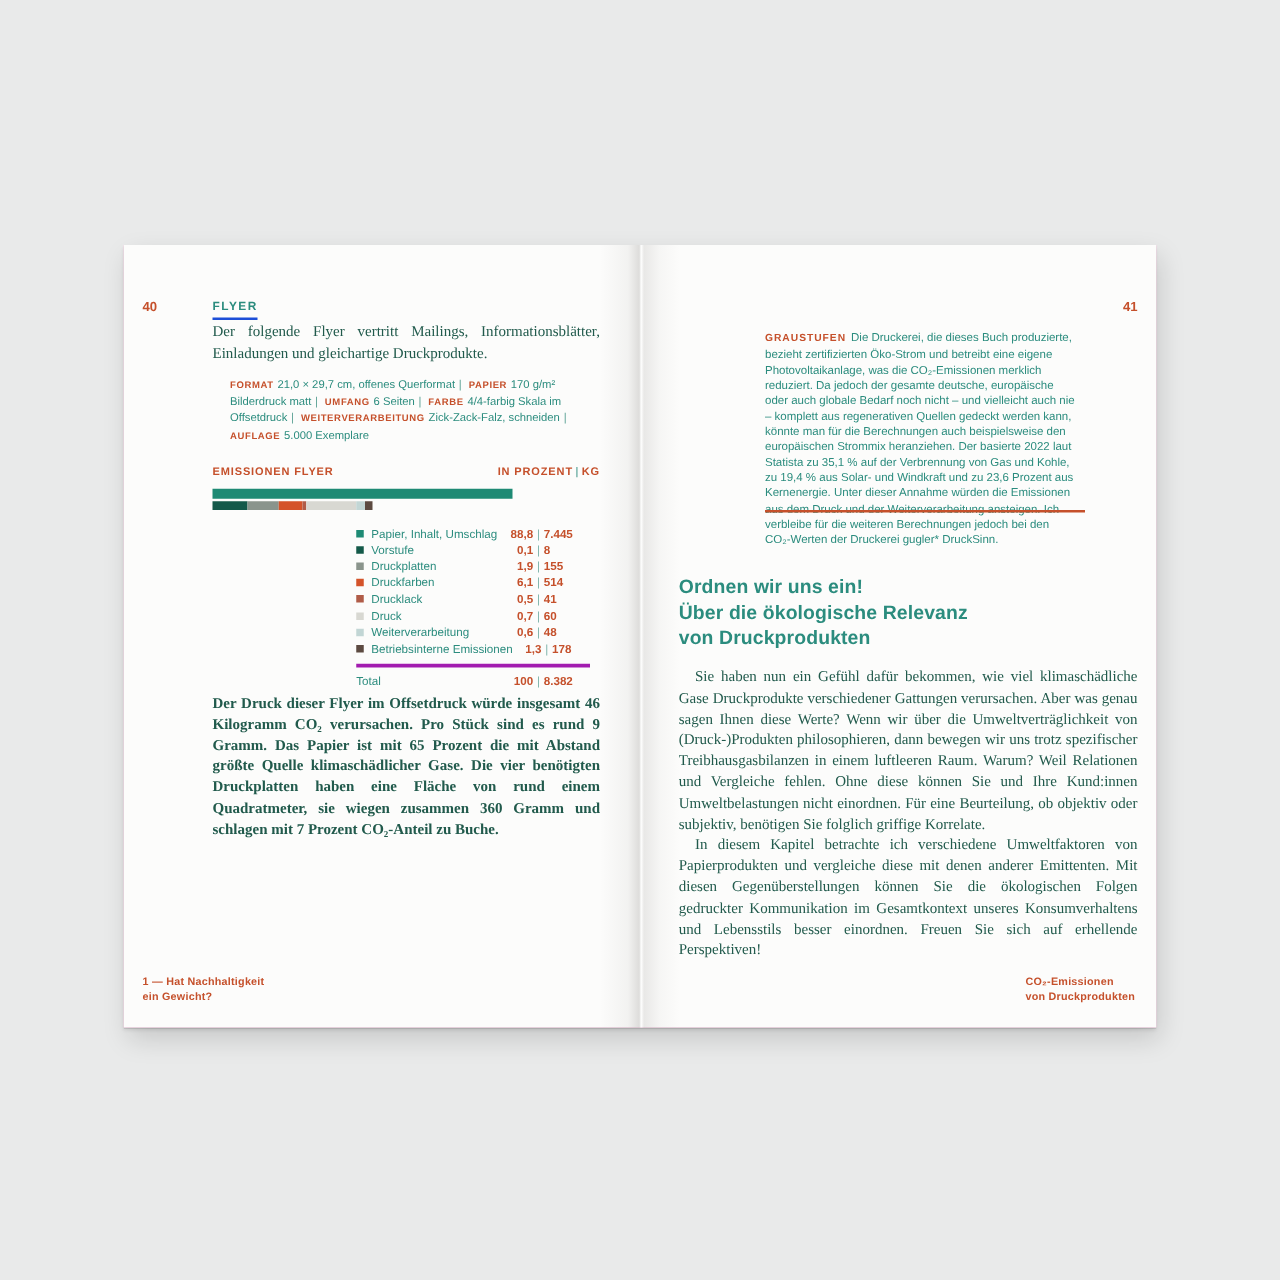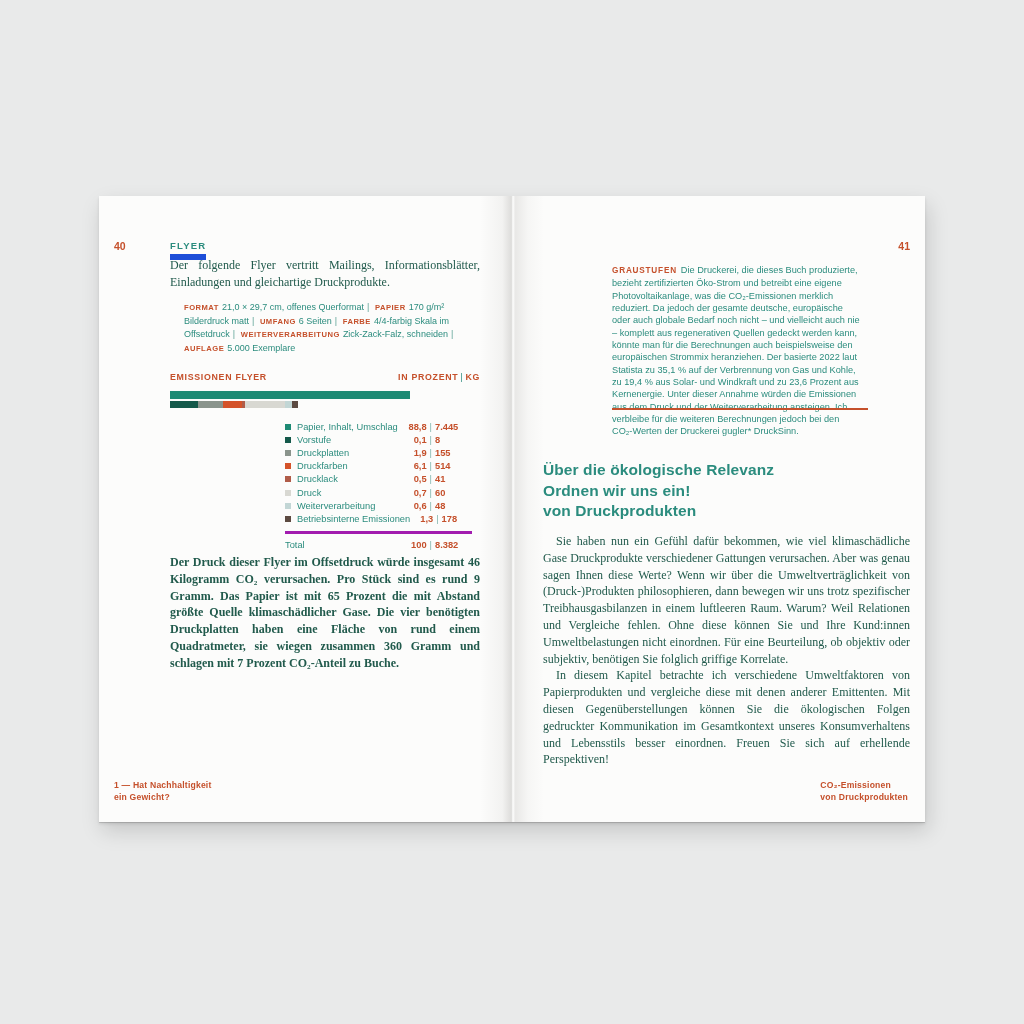--- a/index.html
+++ b/index.html
@@ -20,21 +20,21 @@
       rgba(60,55,50,0) 0%, rgba(60,55,50,.05) 35%, rgba(60,55,50,.16) 49%,
       rgba(255,255,255,.55) 51.5%, rgba(60,55,50,.10) 55%, rgba(60,55,50,.03) 75%, rgba(60,55,50,0) 100%);
   }
   .serif{
     font-family:"Liberation Serif","DejaVu Serif",serif;
     color:#215a4c;font-size:12px;line-height:16.8px;text-align:justify;
   }
   .pagenum{position:absolute;top:44px;font-size:10.5px;font-weight:700;color:#c5502b;}
   
   .kicker{position:absolute;left:71px;top:44px;font-size:9.5px;font-weight:700;
-    letter-spacing:1.2px;color:#2b8c7e;padding-bottom:3px;border-bottom:6px solid #1d4ed8;}
+    letter-spacing:1.2px;color:#2b8c7e;padding-bottom:3px;border-bottom:2px solid #1d4ed8;}
   .intro{position:absolute;left:71px;top:61px;width:310px;margin:0;}
   .specs{position:absolute;left:85px;top:105px;width:297px;margin:0;
     font-size:9px;line-height:13.6px;color:#2b8c7e;}
   .spec-label{color:#c5502b;font-weight:700;font-size:7.6px;letter-spacing:.5px;margin-right:3px;}
   .spec-sep{color:#5ea396;margin:0 3px;}
   .chart-header{position:absolute;left:71px;top:176px;width:310px;display:flex;
     justify-content:space-between;font-size:8.8px;font-weight:700;letter-spacing:.7px;color:#c5502b;}
   .unit-div{color:#2b8c7e;font-weight:400;padding:0 2px;}
   .bar-top{position:absolute;left:71px;top:195px;height:8px;}
   .bar-stack{position:absolute;left:71px;top:205px;height:7px;white-space:nowrap;font-size:0;}
@@ -169,22 +169,22 @@
 
   <div class="page">
     <div class="pagenum pagenum-right">41</div>
 
     <p class="note">
       <span class="note-label">GRAUSTUFEN</span><span>Die Druckerei, die dieses Buch produzierte, bezieht zertifizierten Öko-Strom und betreibt eine eigene Photovoltaikanlage, was die CO₂-Emissionen merklich reduziert. Da jedoch der gesamte deutsche, europäische oder auch globale Bedarf noch nicht – und vielleicht auch nie – komplett aus regenerativen Quellen gedeckt werden kann, könnte man für die Berechnungen auch beispielsweise den europäischen Strommix heranziehen. Der basierte 2022 laut Statista zu 35,1 % auf der Verbrennung von Gas und Kohle, zu 19,4 % aus Solar- und Windkraft und zu 23,6 Prozent aus Kernenergie. Unter dieser Annahme würden die Emissionen aus dem Druck und der Weiterverarbeitung ansteigen. Ich verbleibe für die weiteren Berechnungen jedoch bei den CO₂-Werten der Druckerei gugler* DruckSinn.</span>
     </p>
     <div class="note-rule"></div>
 
     <div class="heading">
+      <div>Ordnen wir uns ein!</div>
       <div>Über die ökologische Relevanz</div>
-      <div>Ordnen wir uns ein!</div>
       <div>von Druckprodukten</div>
     </div>
 
     <div class="serif body-right">
       <p>Sie haben nun ein Gefühl dafür bekommen, wie viel klimaschädliche Gase Druckprodukte verschiedener Gattungen verursachen. Aber was genau sagen Ihnen diese Werte? Wenn wir über die Umweltverträglichkeit von (Druck-)Produkten philosophieren, dann bewegen wir uns trotz spezifischer Treibhausgasbilanzen in einem luftleeren Raum. Warum? Weil Relationen und Vergleiche fehlen. Ohne diese können Sie und Ihre Kund:innen Umweltbelastungen nicht einordnen. Für eine Beurteilung, ob objektiv oder subjektiv, benötigen Sie folglich griffige Korrelate.</p>
       <p>In diesem Kapitel betrachte ich verschiedene Umweltfaktoren von Papierprodukten und vergleiche diese mit denen anderer Emittenten. Mit diesen Gegenüberstellungen können Sie die ökologischen Folgen gedruckter Kommunikation im Gesamtkontext unseres Konsumverhaltens und Lebensstils besser einordnen. Freuen Sie sich auf erhellende Perspektiven!</p>
     </div>
 
     <div class="footer footer-right">
       <div>CO₂-Emissionen</div>

